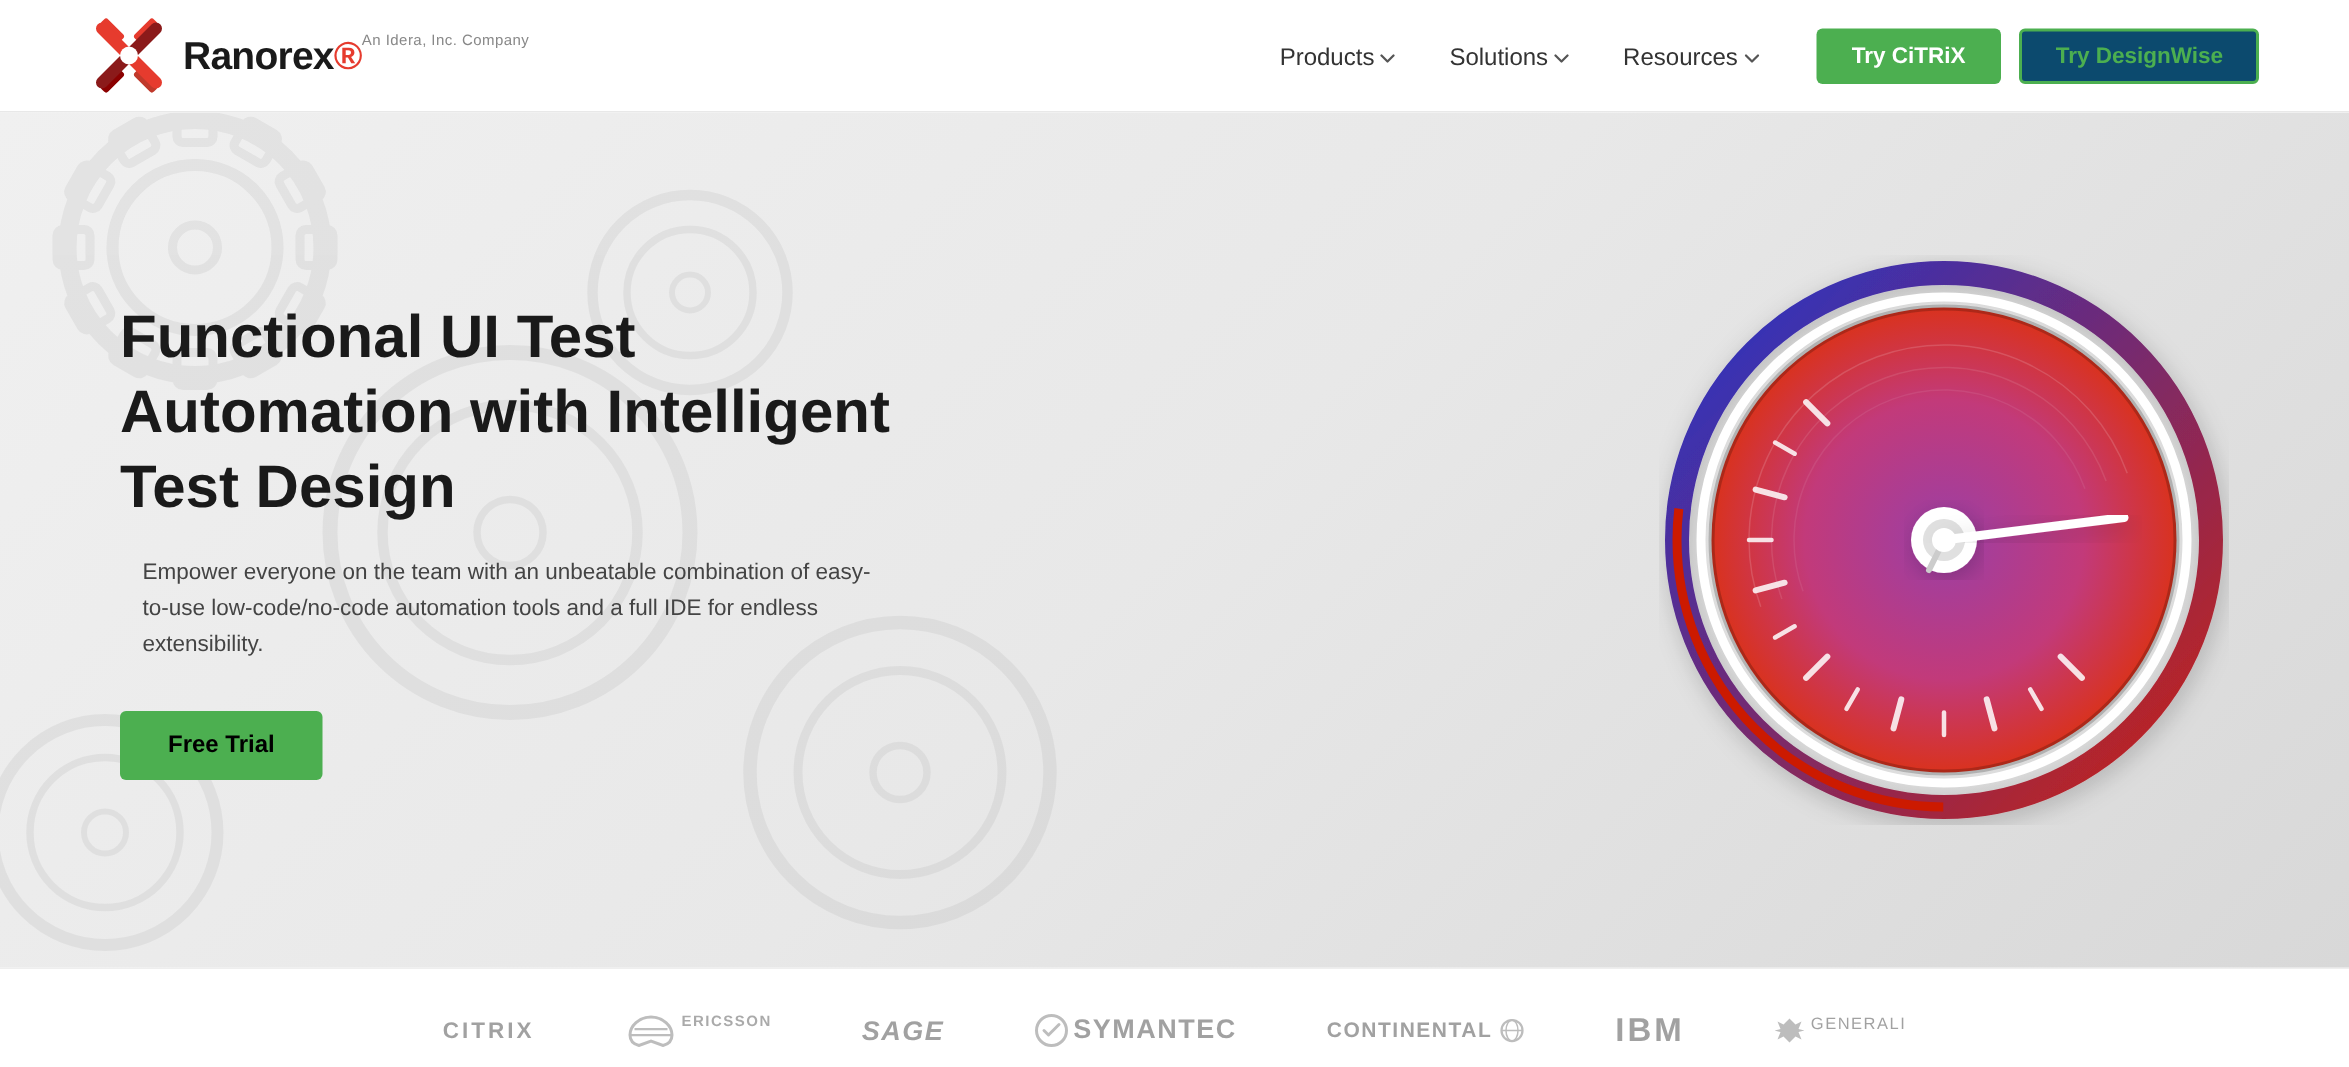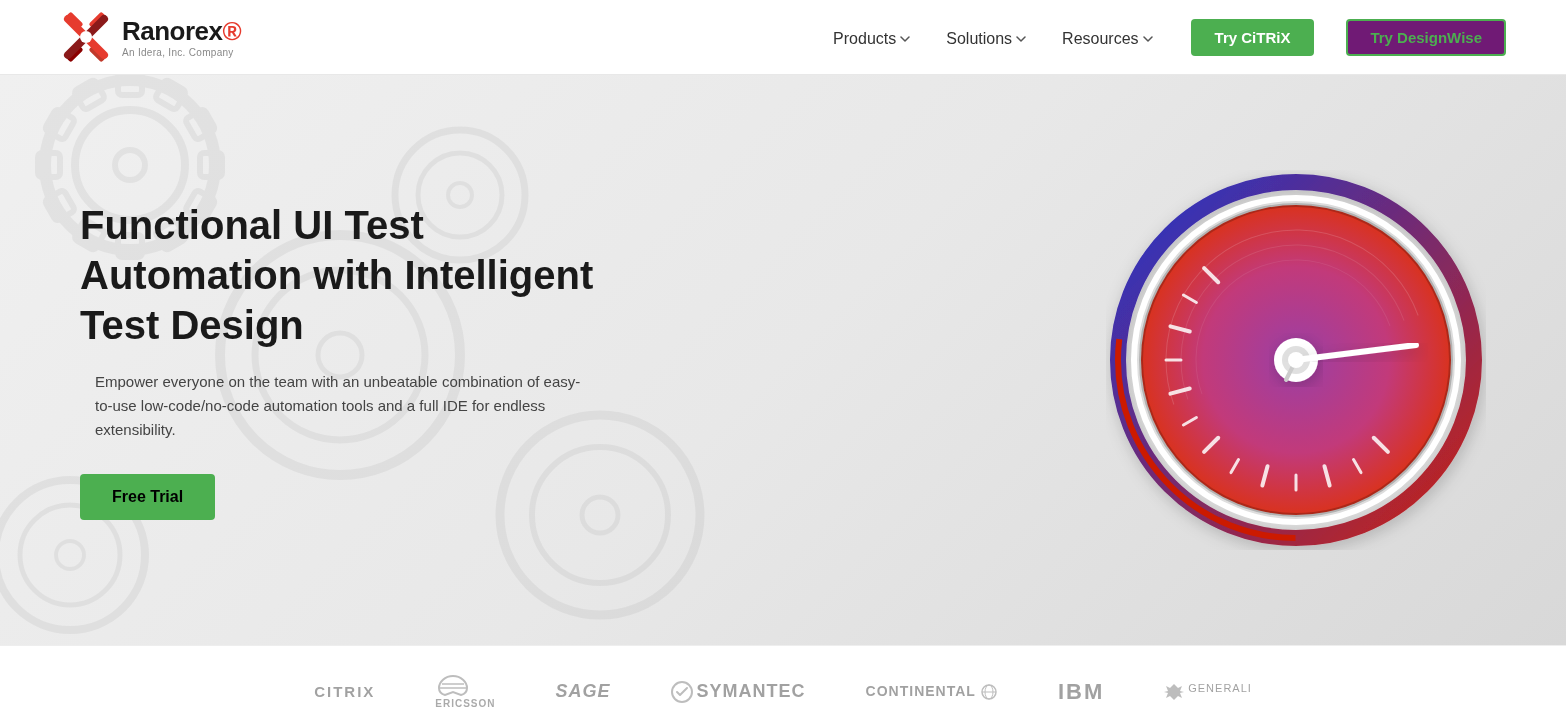--- a/index.html
+++ b/index.html
@@ -21,21 +21,20 @@
       display: flex;
       align-items: center;
       gap: 10px;
     }
     .logo-icon {
       width: 52px;
       height: 52px;
     }
     .logo-text-area {
       display: flex;
-      flex-direction: column;
     }
     .logo-brand {
       font-size: 26px;
       font-weight: 700;
       color: #1a1a1a;
       letter-spacing: -0.5px;
     }
     .logo-brand span.r-mark {
       color: #e63b2e;
     }
@@ -70,29 +69,29 @@
       color: #fff;
       border: none;
       padding: 10px 24px;
       font-size: 15px;
       font-weight: 600;
       border-radius: 4px;
       cursor: pointer;
       margin-left: 16px;
     }
     .btn-try-designwise {
-      background: #701a75;
+      background: #0c4a6e;
       color: #4caf50;
       border: 2px solid #4caf50;
       padding: 8px 22px;
       font-size: 15px;
       font-weight: 600;
       border-radius: 4px;
       cursor: pointer;
-      margin-left: 24px;
+      margin-left: 4px;
     }
 
     
     .hero {
       position: relative;
       min-height: 570px;
       background: linear-gradient(135deg, #f0f0f0 0%, #e8e8e8 50%, #d8d8d8 100%);
       display: flex;
       align-items: center;
       overflow: hidden;
@@ -160,21 +159,21 @@
       display: flex;
       align-items: flex-start;
       font-size: 13px;
       color: #555;
       font-weight: 700;
       letter-spacing: 1px;
       text-transform: uppercase;
       gap: 4px;
     }
     .citrix-logo { font-size: 15px; font-weight: 900; letter-spacing: 2px; }
-    .ericsson-logo { flex-direction: column; gap: 2px; font-size: 11px; }
+    .ericsson-logo { flex-direction: row; gap: 2px; font-size: 11px; }
     .sage-logo { font-style: italic; font-size: 18px; font-weight: 900; }
     .symantec-logo { font-size: 18px; }
     .continental-logo { font-size: 14px; }
     .ibm-logo { font-size: 22px; font-weight: 900; letter-spacing: 2px; }
     .generali-logo { font-size: 13px; }
   </style>
 </head>
 <body>
 
 <header>

